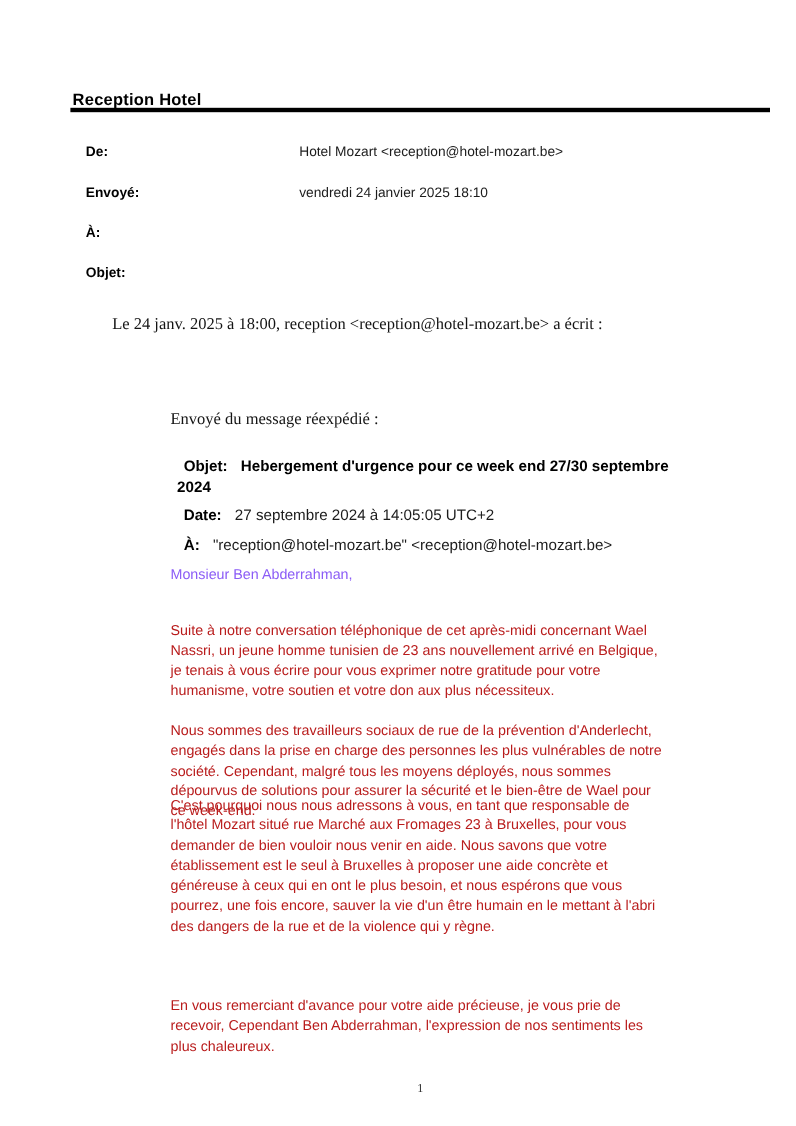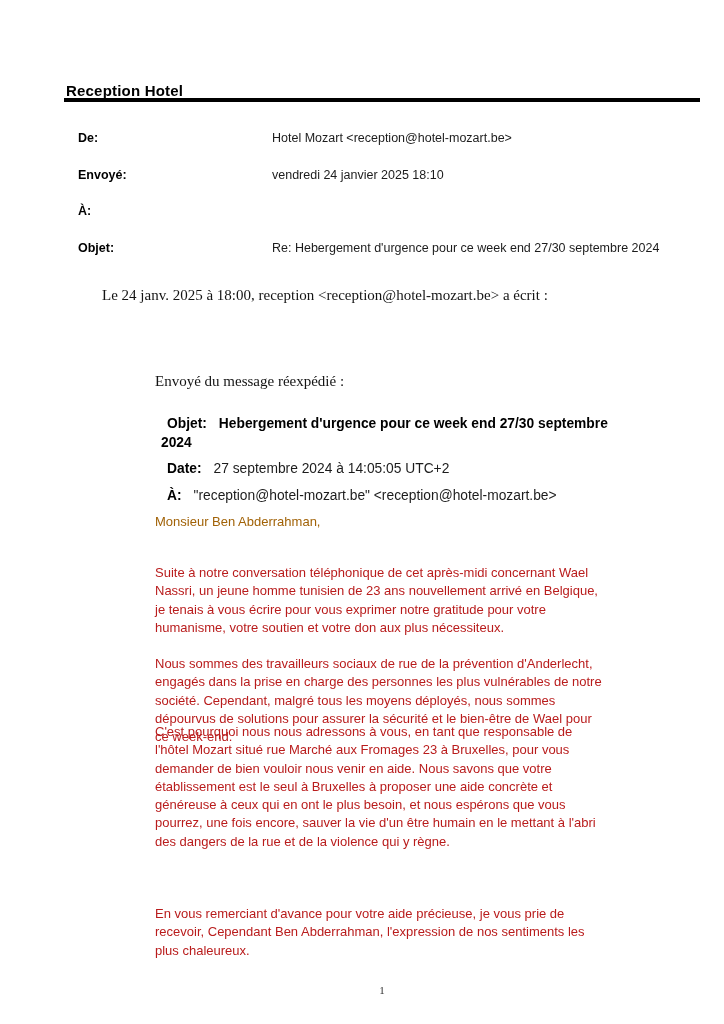--- a/index.html
+++ b/index.html
@@ -51,21 +51,21 @@
   .fwd-headers {
     position: absolute; left: 133px; top: 387px; width: 545px;
     font-size: 13.8px; line-height: 18.5px; color: #1c1c1c;
   }
   .fwd-label { font-weight: bold; color: #000; margin-right: 4px; }
   .fwd-value { white-space: pre-line; }
   .fwd-row-bold .fwd-value { font-weight: bold; color: #000; }
   
   .salutation {
     position: absolute; left: 133px; top: 491px;
-    font-size: 13px; line-height: 18.3px; color: #a16207; text-align: center;
+    font-size: 13px; line-height: 18.3px; color: #8b5cf6; text-align: center;
   }
   .para {
     position: absolute; left: 133px; width: 578px;
     font-size: 13px; line-height: 18.3px; color: #b91c1c;
     white-space: pre-line;
   }
   .para-1 { top: 542px; }
   .para-2 { top: 633px; }
   .para-3 { top: 701px; }
   .para-4 { top: 883px; }
@@ -92,21 +92,20 @@
     </div>
     <div class="meta-row">
       <span class="meta-label">Envoyé:</span>
       <span class="meta-value">vendredi 24 janvier 2025 18:10</span>
     </div>
     <div class="meta-row">
       <span class="meta-label">À:</span>
     </div>
     <div class="meta-row">
       <span class="meta-label">Objet:</span>
-      <span class="meta-value">Re: Hebergement d'urgence pour ce week end 27/30 septembre 2024</span>
     </div>
   </div>
 
 
   <div class="quote-intro serif">Le 24 janv. 2025 à 18:00, reception &lt;reception@hotel-mozart.be&gt; a écrit :</div>
 
   <div class="fwd-intro serif">Envoyé du message réexpédié :</div>
 
   <div class="fwd-headers">
     <div class="fwd-row fwd-row-bold">

